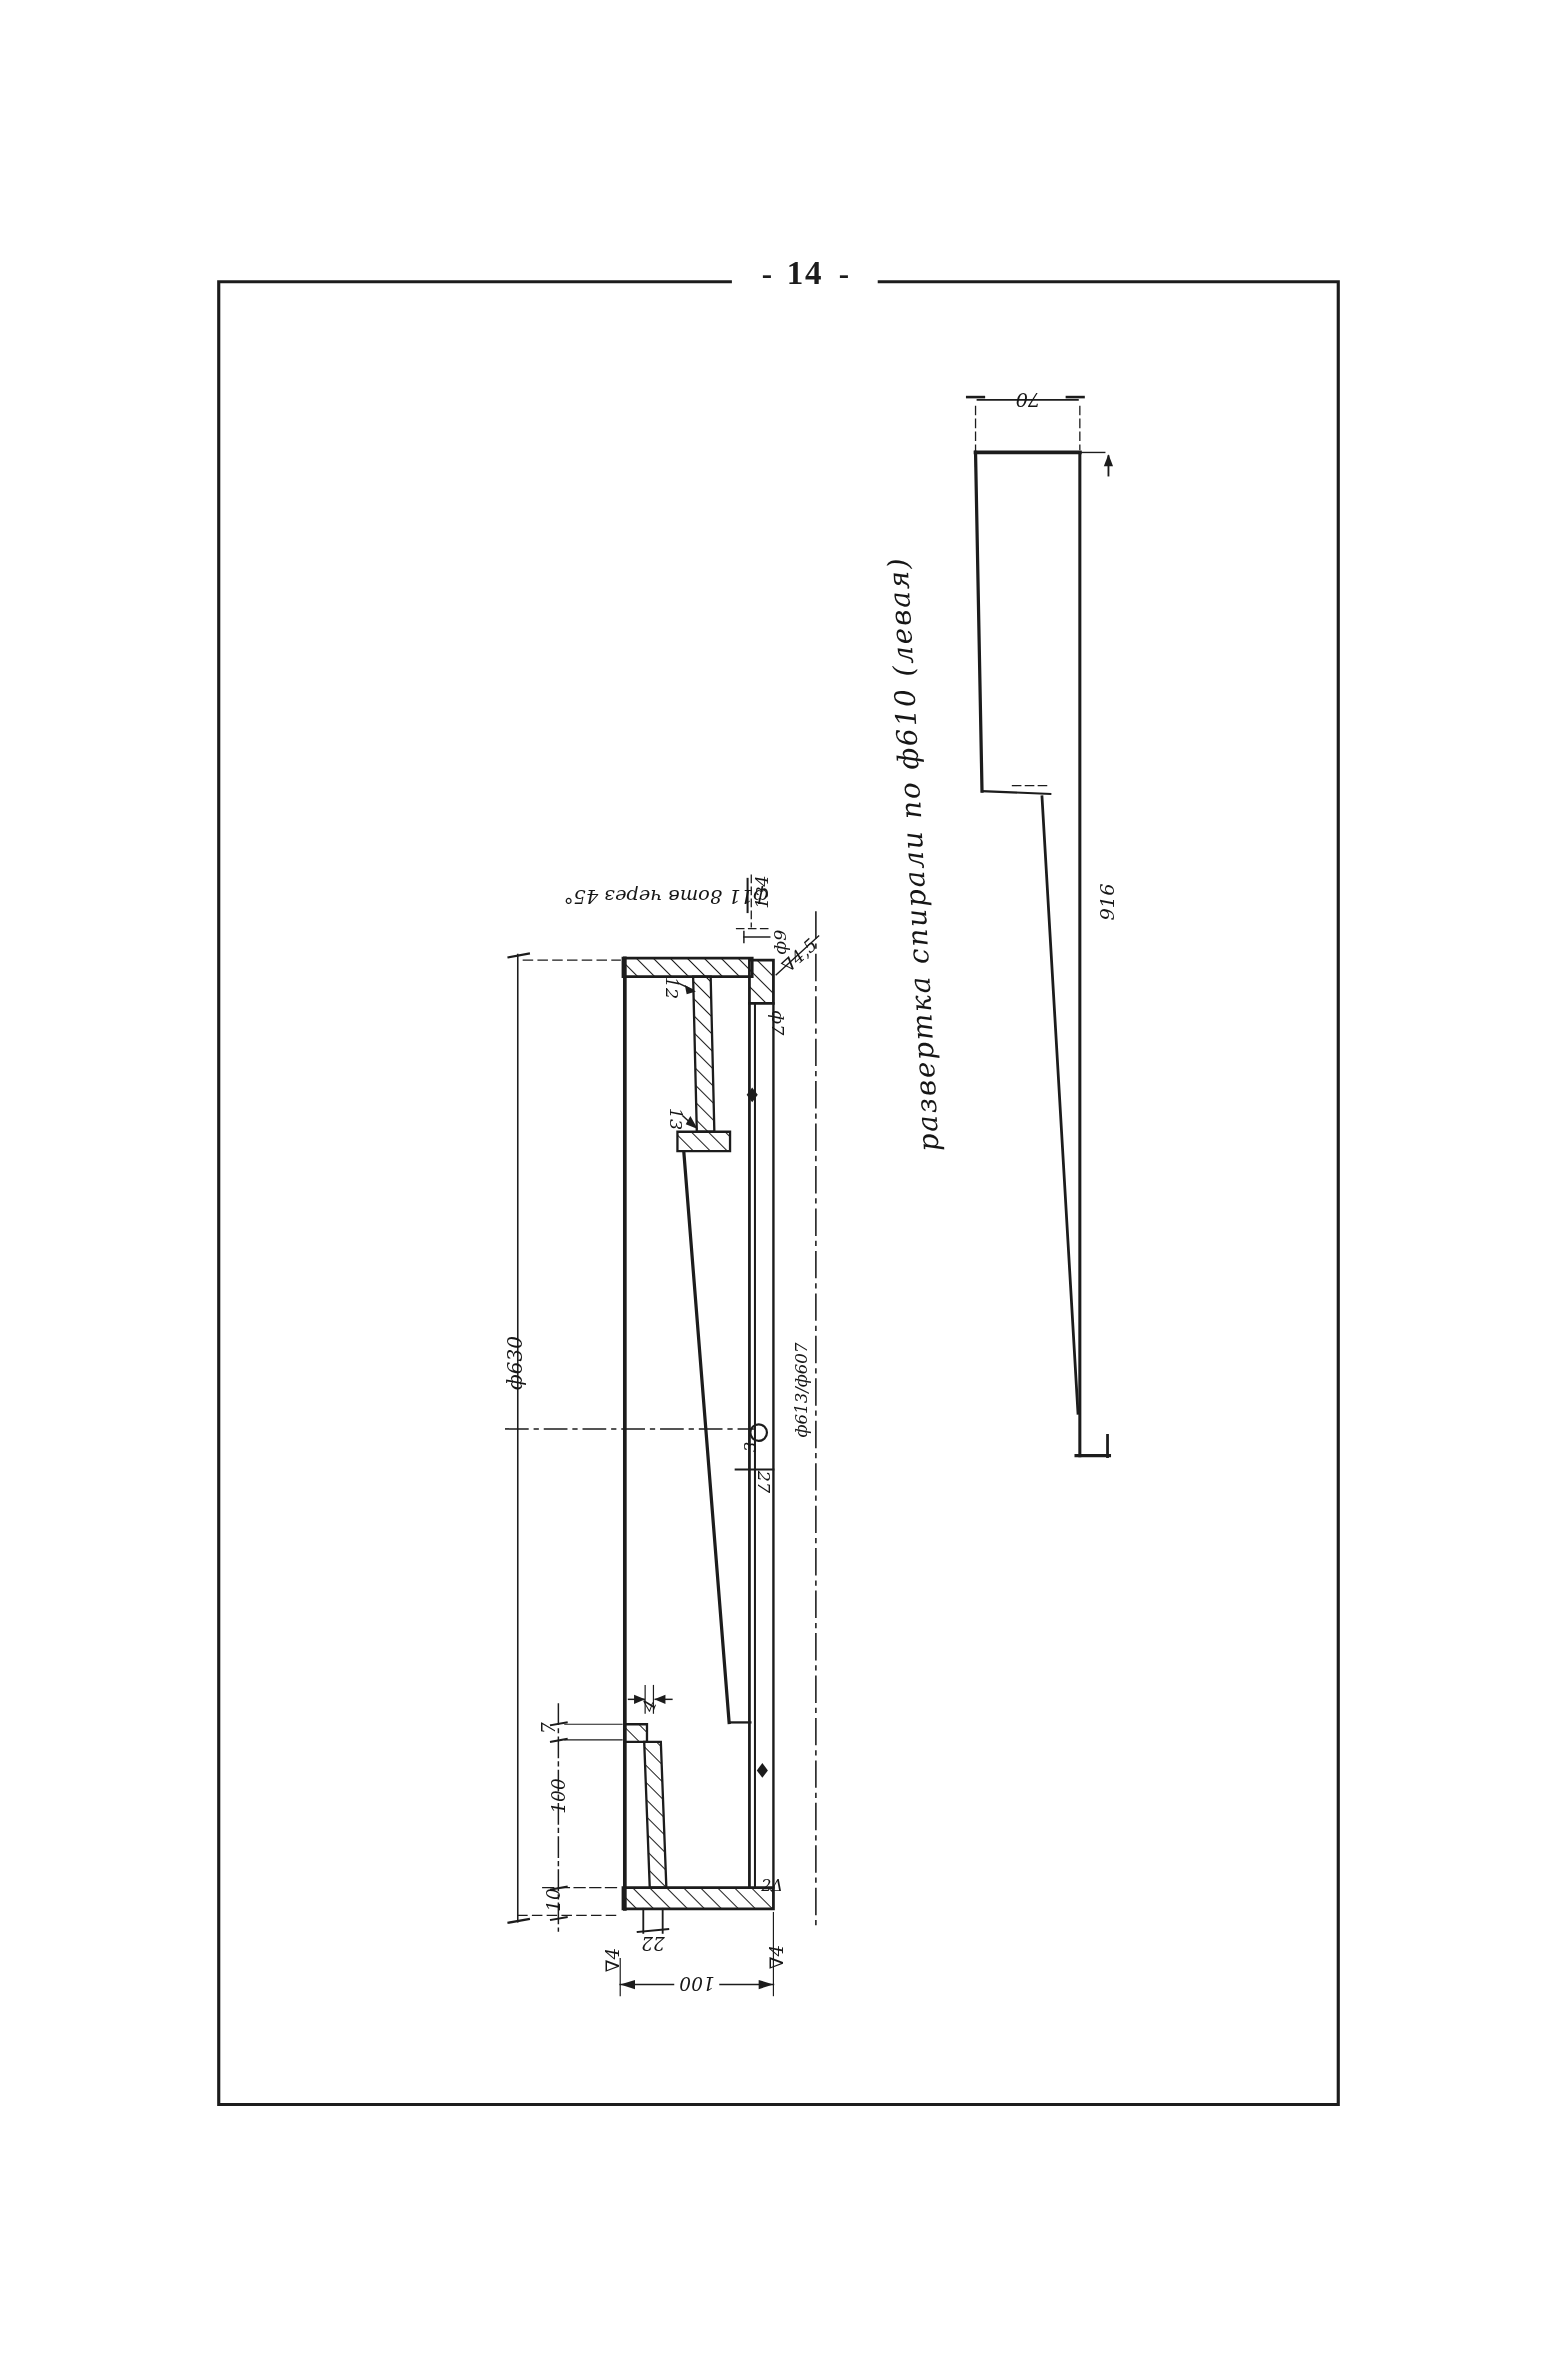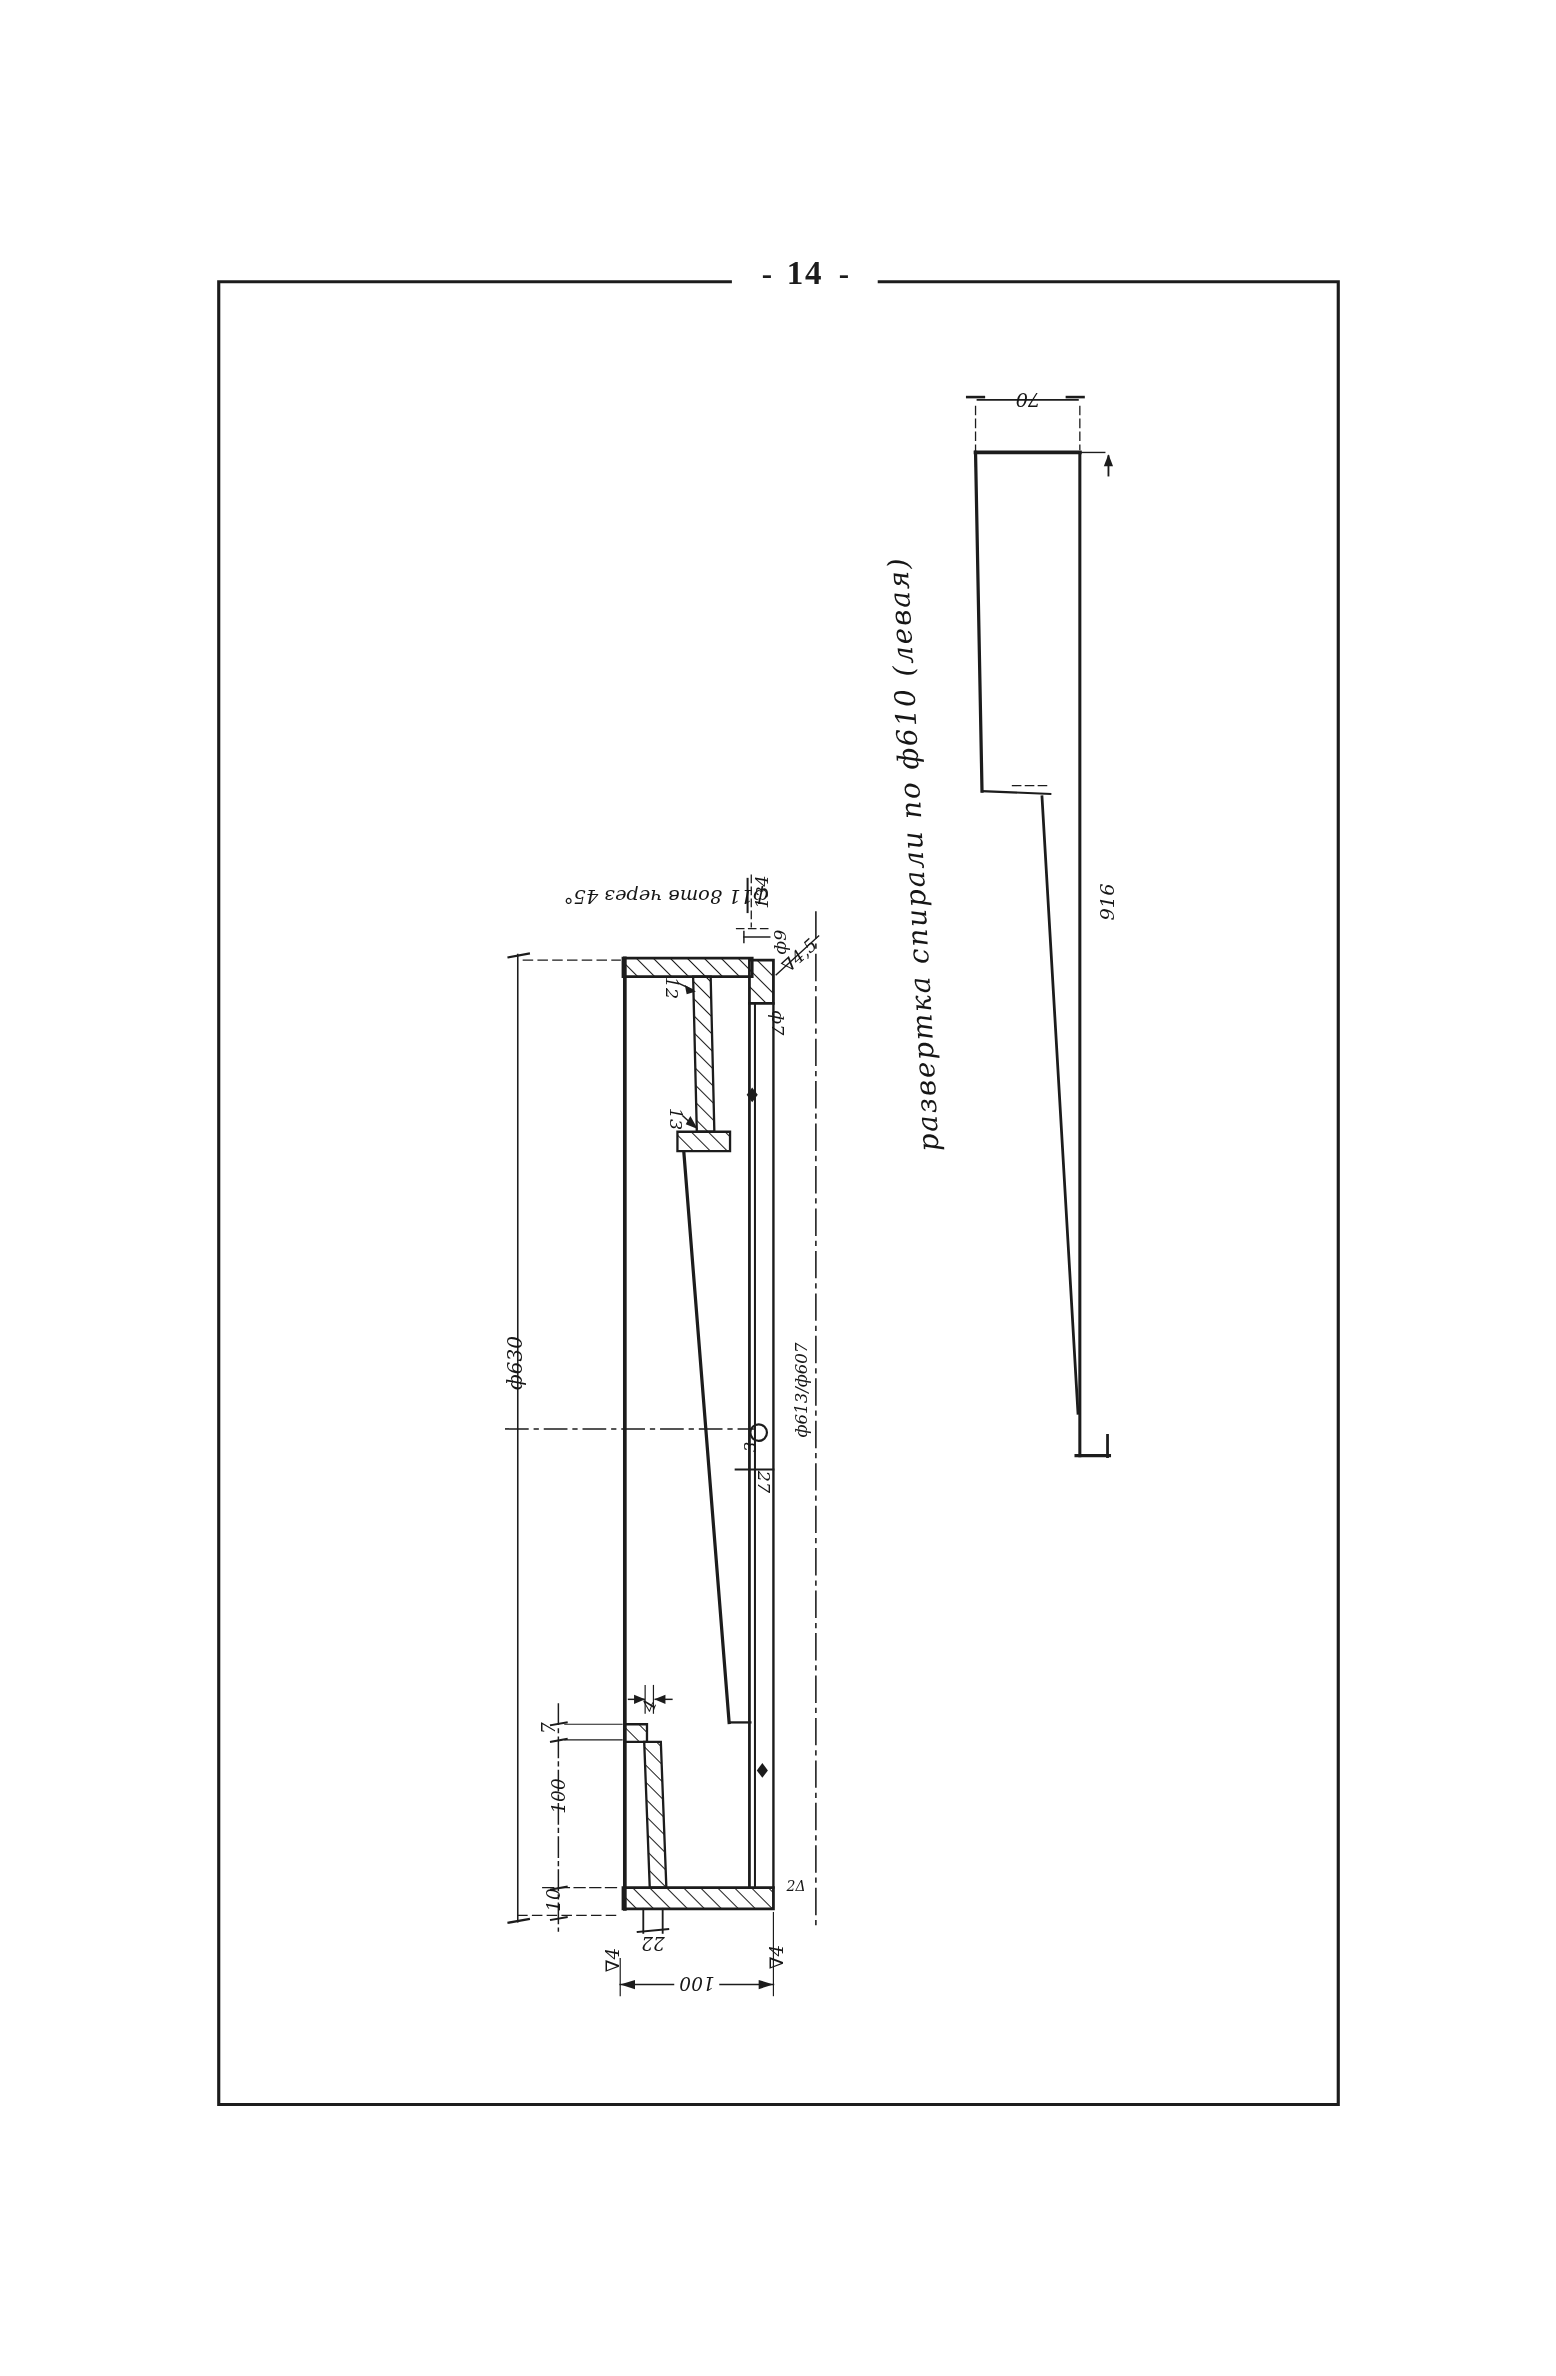--- a/index.html
+++ b/index.html
@@ -180,19 +180,19 @@
   <span class="lbl r-90" style="left:515px; top:1363px; font-size:20px;">ф630</span>
   <span class="lbl r-90" style="left:802px; top:1390px; font-size:16.6px;">ф613/ф607</span>
   <span class="lbl r-90" style="left:549px; top:1728px; font-size:18.5px;">7</span>
   <span class="lbl r-90" style="left:559px; top:1796px; font-size:18.5px;">100</span>
   <span class="lbl r-90" style="left:554px; top:1900px; font-size:18.5px;">10</span>
   <span class="lbl r-70" style="left:650px; top:1706px; font-size:17.5px;">4</span>
   <span class="lbl r180" style="left:653px; top:1943px; font-size:18.5px;">22</span>
   <span class="lbl r-90" style="left:613px; top:1960px; font-size:18.5px;">∇4</span>
   <span class="lbl r-90" style="left:777px; top:1957px; font-size:18.5px;">∇4</span>
   <span class="lbl r180" style="left:697px; top:1983px; font-size:18.5px; background:#fff; padding:0 4.6px;">100</span>
-  <span class="lbl" style="left:796px; top:1886px; font-size:14px;">2Δ</span>
+  <span class="lbl" style="left:772px; top:1886px; font-size:16px;">2Δ</span>
 
   <span class="lbl r180" style="left:1028px; top:399px; font-size:19.4px;">70</span>
   <span class="lbl r-90" style="left:1108px; top:902px; font-size:19.4px;">916</span>
 
 </div>
 
 
 </body></html>

